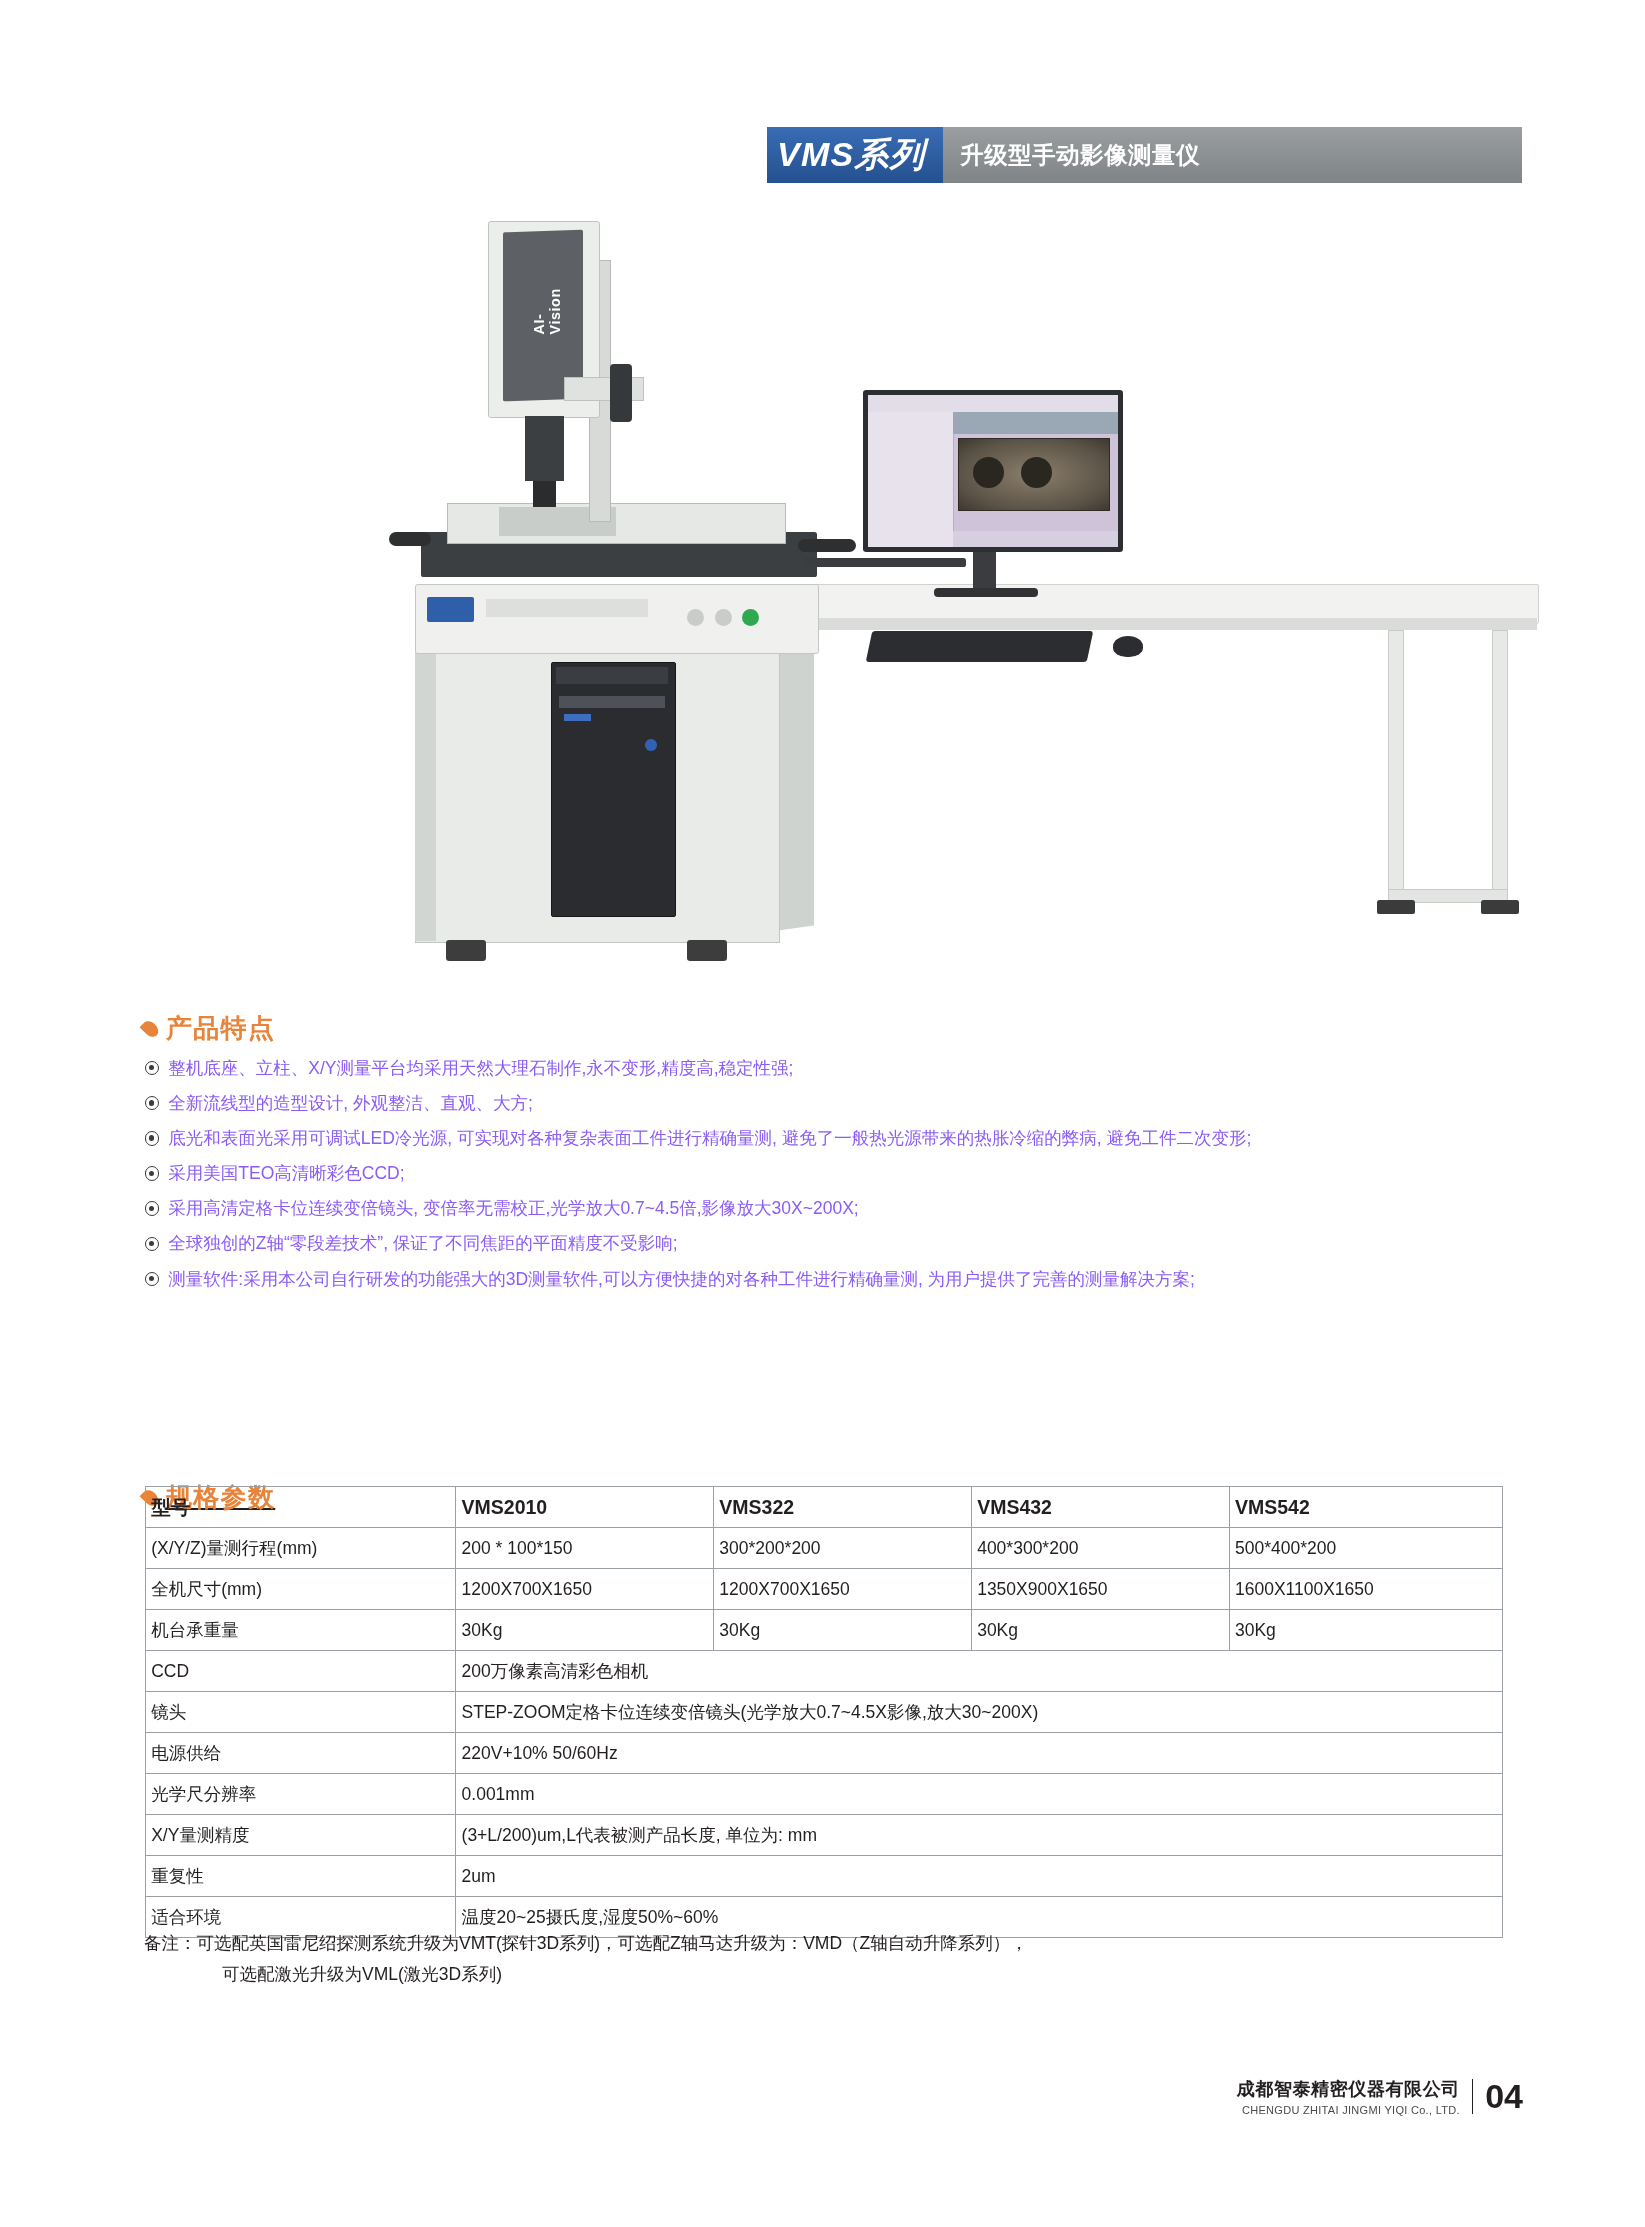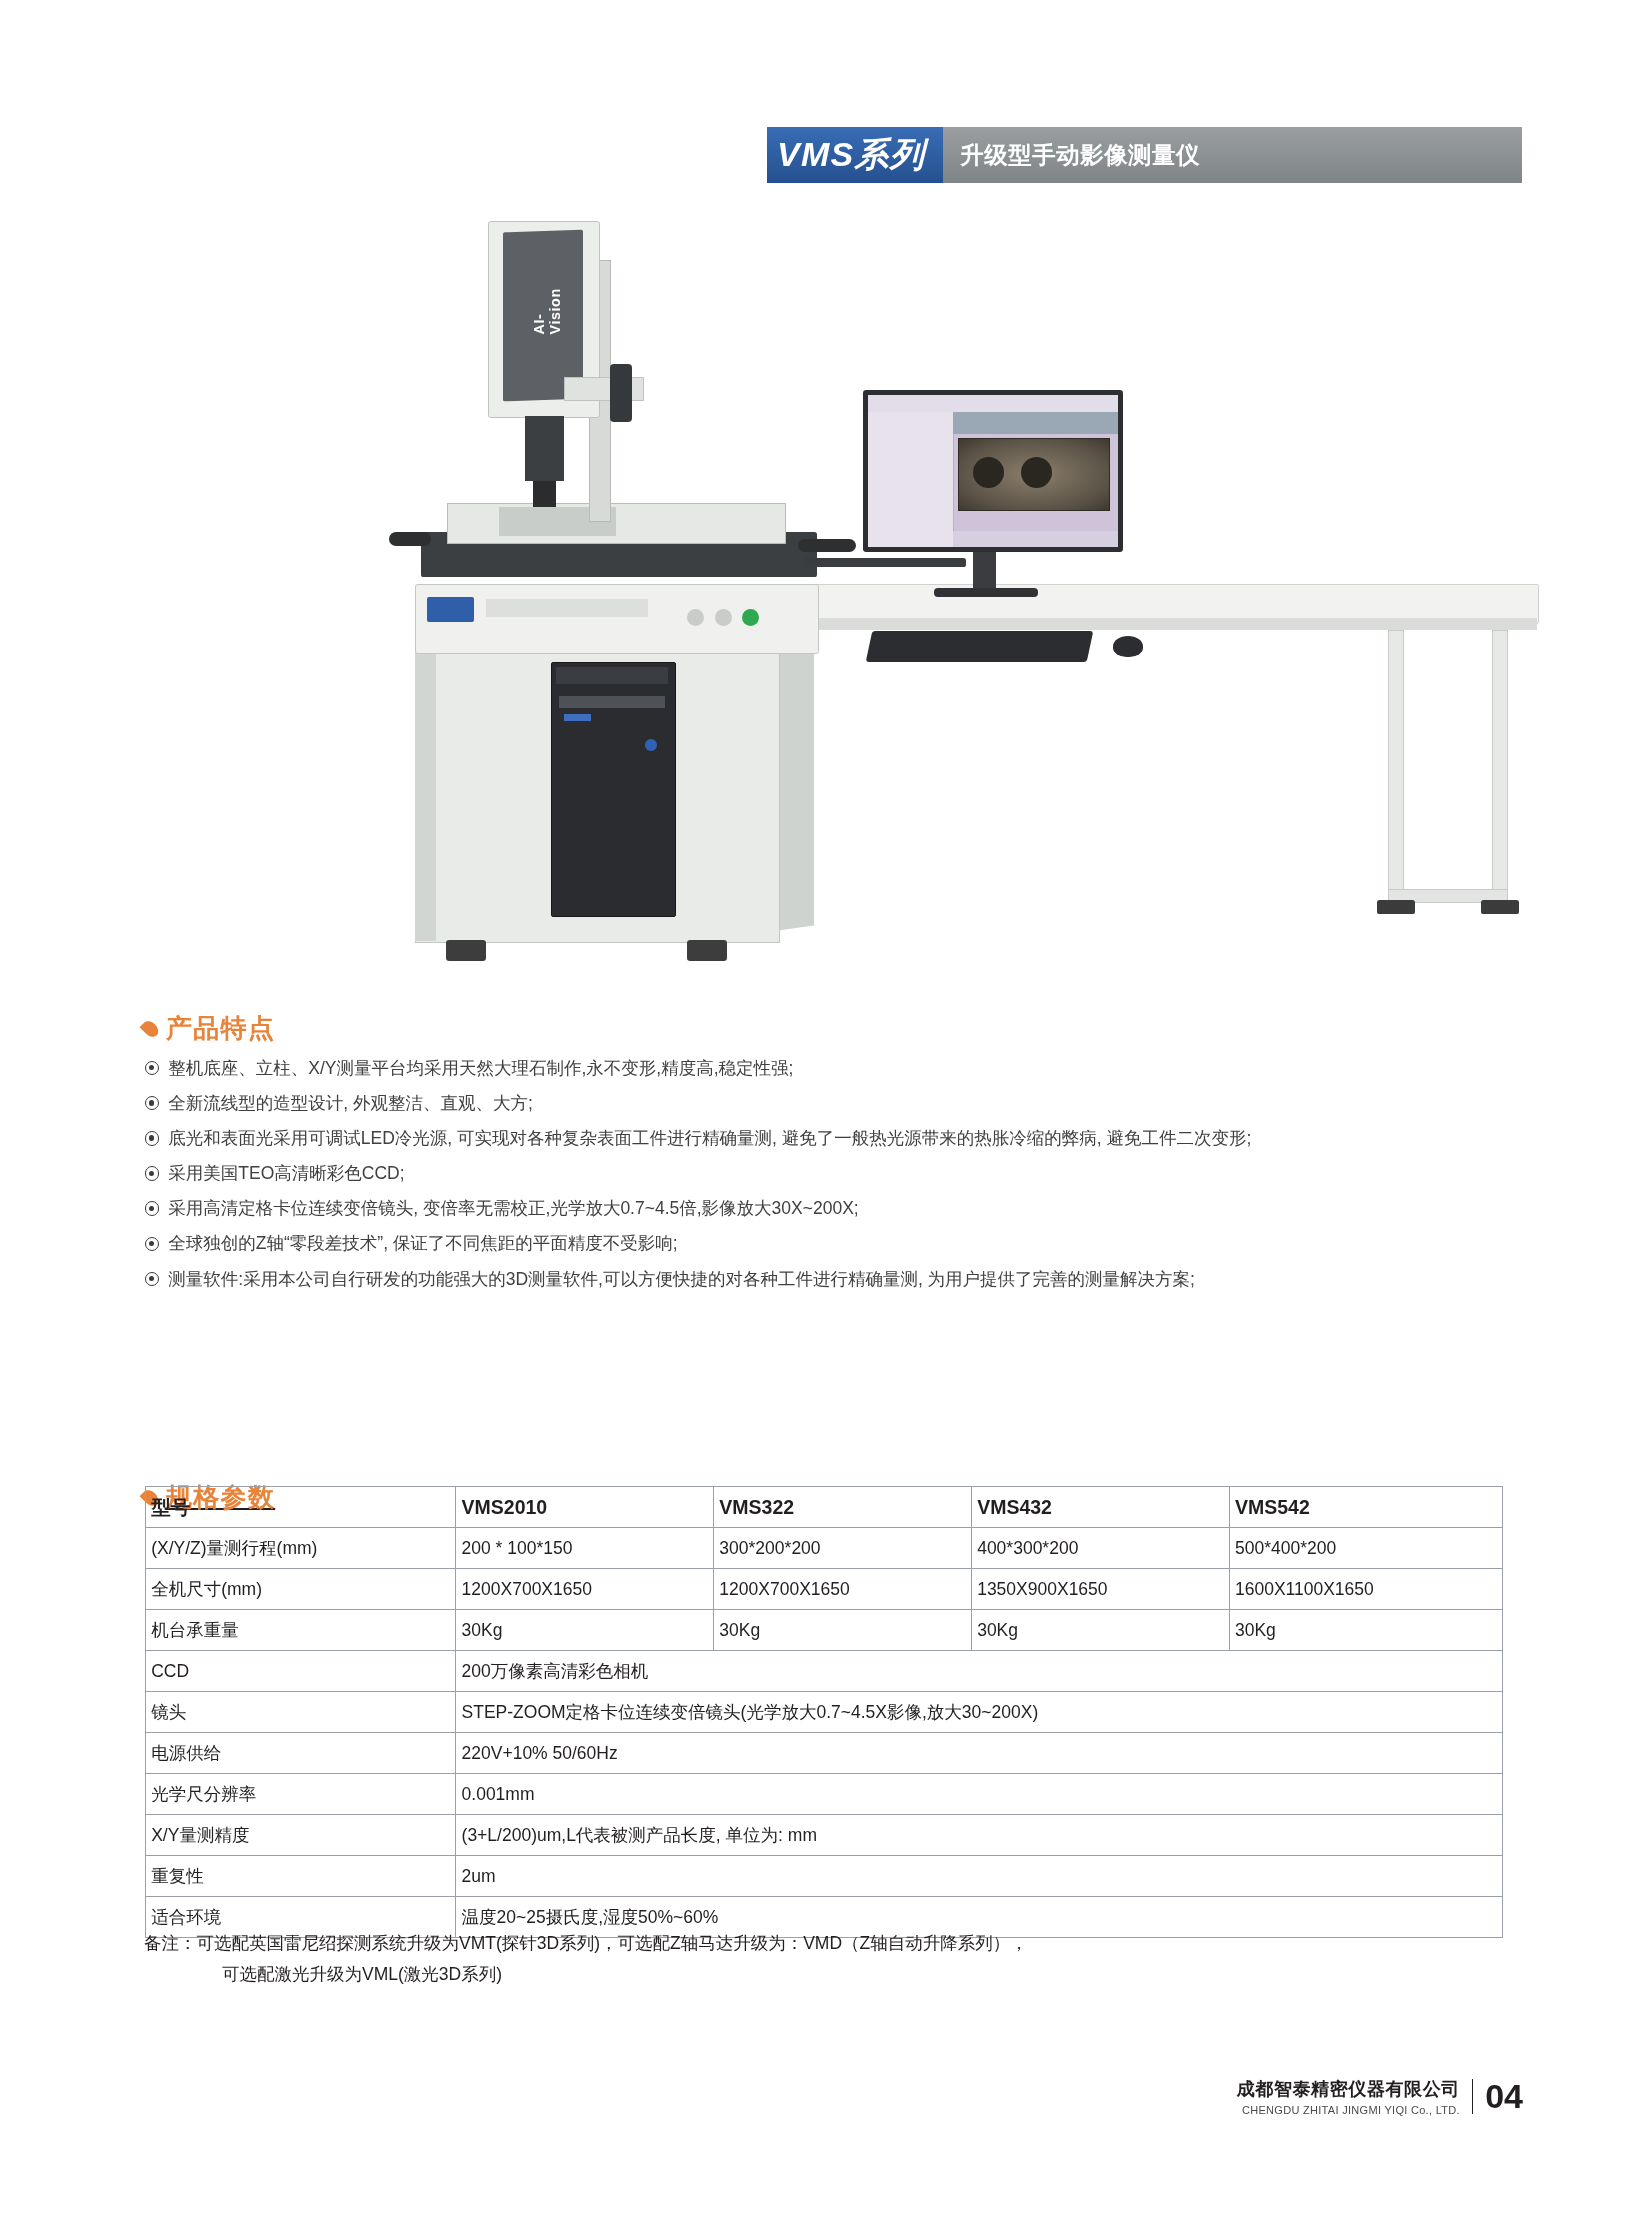--- a/index.html
+++ b/index.html
@@ -509,21 +509,21 @@
     left: 145px;
     top: 1054px;
     width: 1376px;
   }
   .feature-row {
     display: flex;
     align-items: flex-start;
     margin-bottom: 6.5px;
     font-size: 17.5px;
     line-height: 28.6px;
-    color: #404040;
+    color: #8b5cf6;
   }
   .bullet {
     flex: 0 0 auto;
     width: 14.3px;
     height: 14.3px;
     margin-top: 7.1px;
     margin-right: 9px;
     border: 1.3px solid #3a3a3a;
     border-radius: 50%;
     position: relative;

